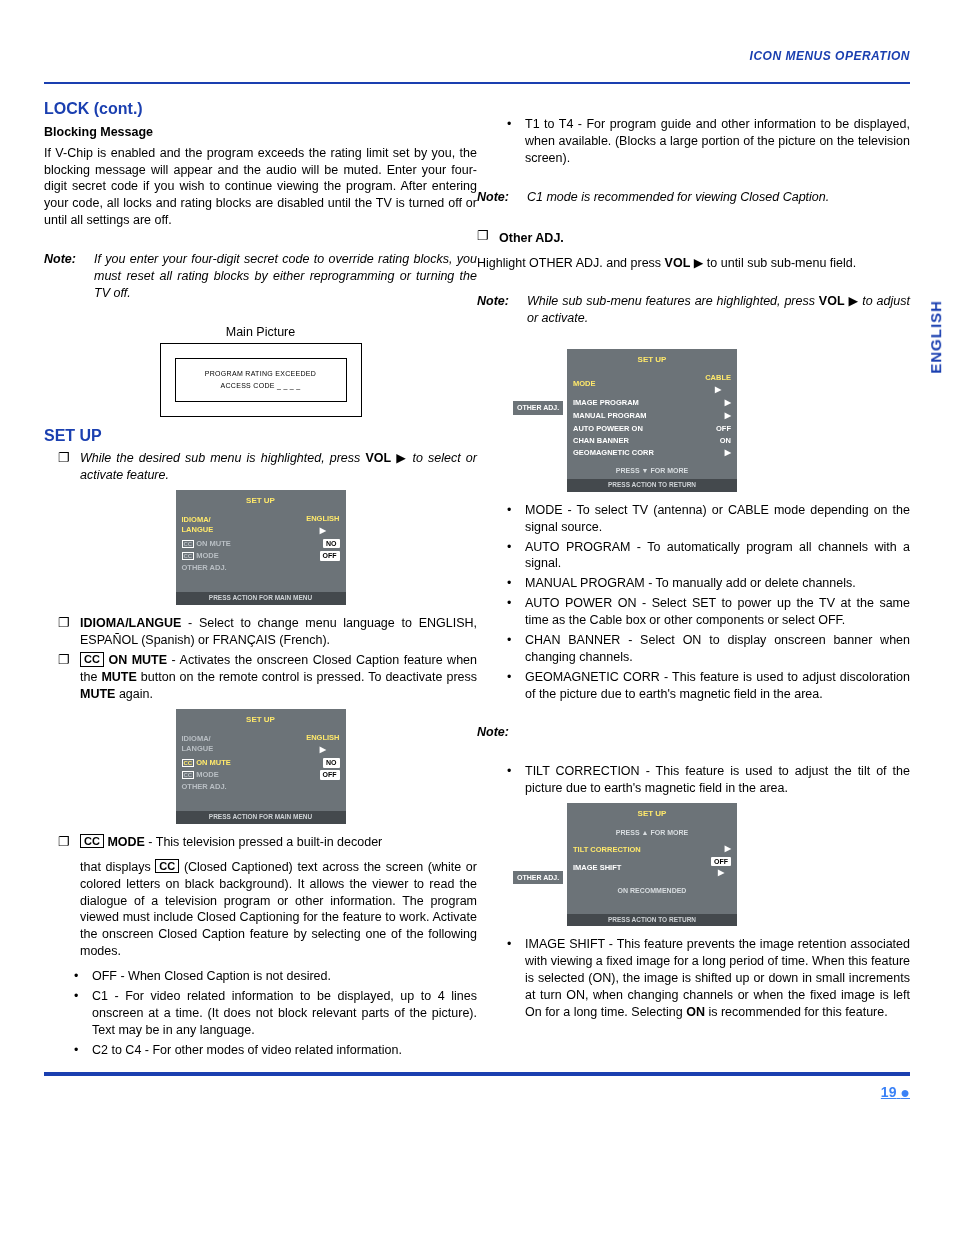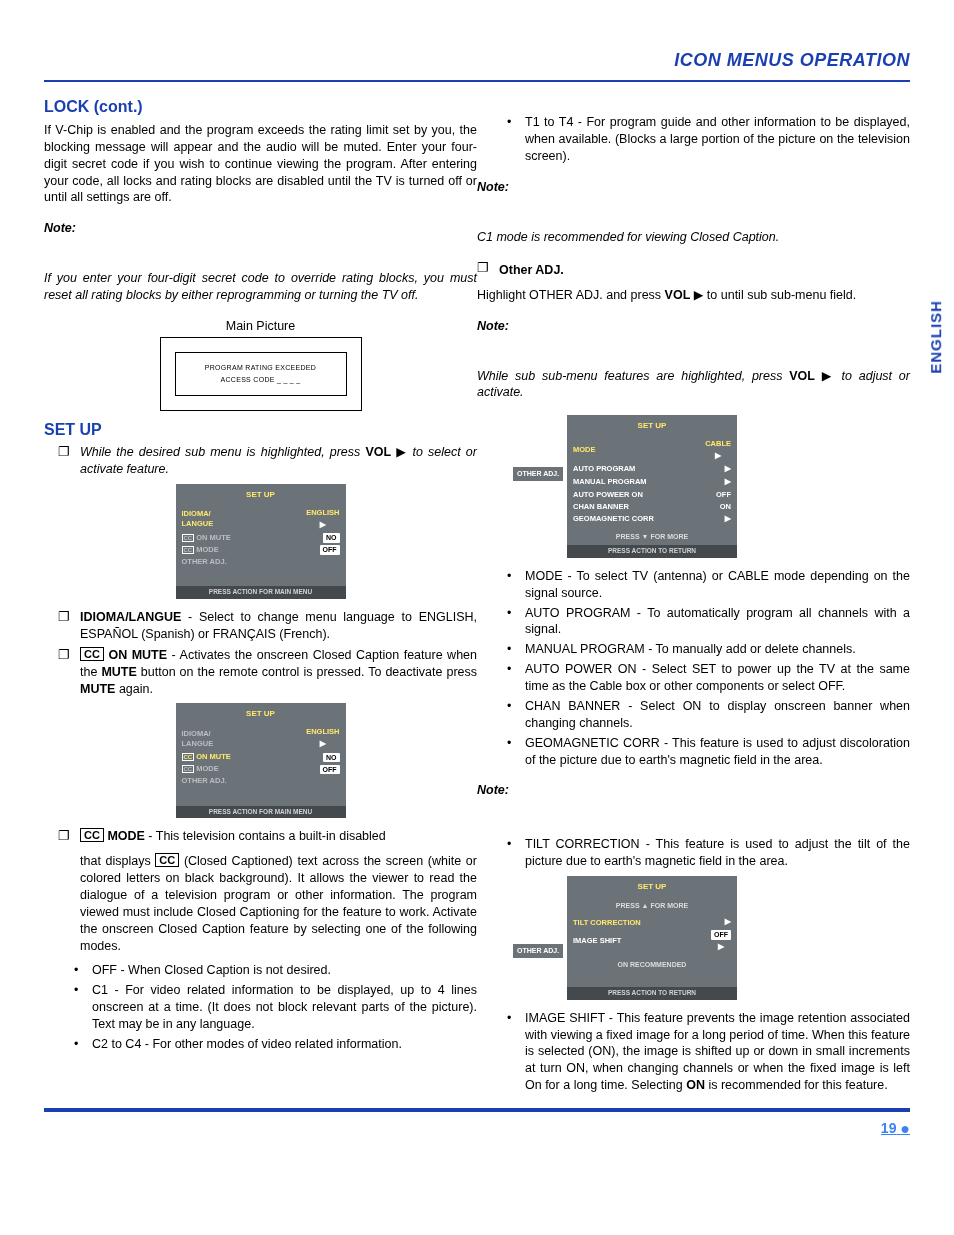--- a/index.html
+++ b/index.html
@@ -11,22 +11,22 @@
     color: #000;
     width: 954px;
     box-sizing: border-box;
     background: #fff;
   }
   .header-right {
     text-align: right;
     color: #1a3fb0;
     font-weight: bold;
     font-style: italic;
-    font-size: 18px;
-    margin-bottom: 8px;
+    font-size: 12px;
+    margin-bottom: 18px;
     font-variant: small-caps;
     letter-spacing: 0.5px;
   }
   hr.top-rule {
     border: none;
     border-top: 2px solid #1a3fb0;
     margin: 2px 0 8px 0;
   }
   hr.bottom-rule {
     border: none;
@@ -41,21 +41,21 @@
     color: #1a3fb0;
     font-size: 16px;
     font-weight: bold;
     margin: 6px 0 4px 0;
   }
   .sub-h {
     font-weight: bold;
     margin: 2px 0 4px 0;
   }
   p { margin: 0 0 4px 0; text-align: justify; }
-  .note-row { display: flex; gap: 10px; margin: 14px 0; flex-direction: column; }
+  .note-row { display: flex; gap: 10px; margin: 22px 0; }
   .note-label { font-style: italic; font-weight: bold; flex: 0 0 40px; }
   .note-body { font-style: italic; text-align: justify; flex: 1; }
   .list-item { display: flex; gap: 8px; margin: 4px 0 4px 14px; }
   .sq { flex: 0 0 14px; font-size: 13px; line-height: 1.2; }
   .li-body { flex: 1; text-align: justify; }
   .cc-box {
     display: inline-block;
     border: 1px solid #000;
     padding: 0 3px;
     font-size: 11px;
@@ -135,20 +135,21 @@
 
 <div class="header-right">ICON MENUS OPERATION</div>
 <hr class="top-rule">
 
 <div class="english-tab">ENGLISH</div>
 
 <div class="columns">
 
   <div class="col">
     <h2 class="section">LOCK (cont.)</h2>
+    <div class="sub-h">Blocking Message</div>
     <p>If V-Chip is enabled and the program exceeds the rating limit set by you, the blocking message will appear and the audio will be muted. Enter your four-digit secret code if you wish to continue viewing the program. After entering your code, all locks and rating blocks are disabled until the TV is turned off or until all settings are off.</p>
 
     <div class="note-row">
       <div class="note-label">Note:</div>
       <div class="note-body">If you enter your four-digit secret code to override rating blocks, you must reset all rating blocks by either reprogramming or turning the TV off.</div>
     </div>
 
     <div class="center-caption">Main Picture</div>
     <div class="fig-box">
       <div class="fig-inner">
@@ -237,21 +238,21 @@
           <span>OTHER ADJ.</span>
           <span></span>
         </div>
       <div style="height:18px"></div>
       <div class="footer">PRESS ACTION FOR MAIN MENU</div>
     </div>
 
     <div class="list-item">
       <div class="sq">❐</div>
       <div class="li-body">
-        <p style="margin-bottom:8px"><span class="cc-box">CC</span> <b>MODE</b><span> - This television contains a built-in disabled</span></p>
+        <p style="margin-bottom:8px"><span class="cc-box">CC</span> <b>MODE</b><span> - This television pressed a built-in decoder</span></p>
         <p><span>that displays </span> <span class="cc-box">CC</span> <span> (Closed Captioned) text across the screen (white or colored letters on black background). It allows the viewer to read the dialogue of a television program or other information. The program viewed must include Closed Captioning for the feature to work. Activate the onscreen Closed Caption feature by selecting one of the following modes.</span></p>
       </div>
     </div>
 
     <div class="bullet-list">
       <div class="bullet-item">
           <span class="bullet-dot">•</span>
           <span class="bullet-body">OFF - When Closed Caption is not desired.</span>
         </div>
       <div class="bullet-item">
@@ -297,21 +298,21 @@
       <div class="side-tab" style="top:52px">OTHER ADJ.</div>
       <div class="title">SET UP</div>
       <div class="row">
           <span class="hl">MODE</span>
           <span class="r">
             <span class="hl">CABLE</span>
             <span class="tri">▶</span>
           </span>
         </div>
       <div class="row">
-          <span>AUTO PROGRAM</span>
+          <span>IMAGE PROGRAM</span>
           <span class="r">
             <span class="tri">▶</span>
           </span>
         </div>
       <div class="row">
           <span>MANUAL PROGRAM</span>
           <span class="r">
             <span class="tri">▶</span>
           </span>
         </div>

